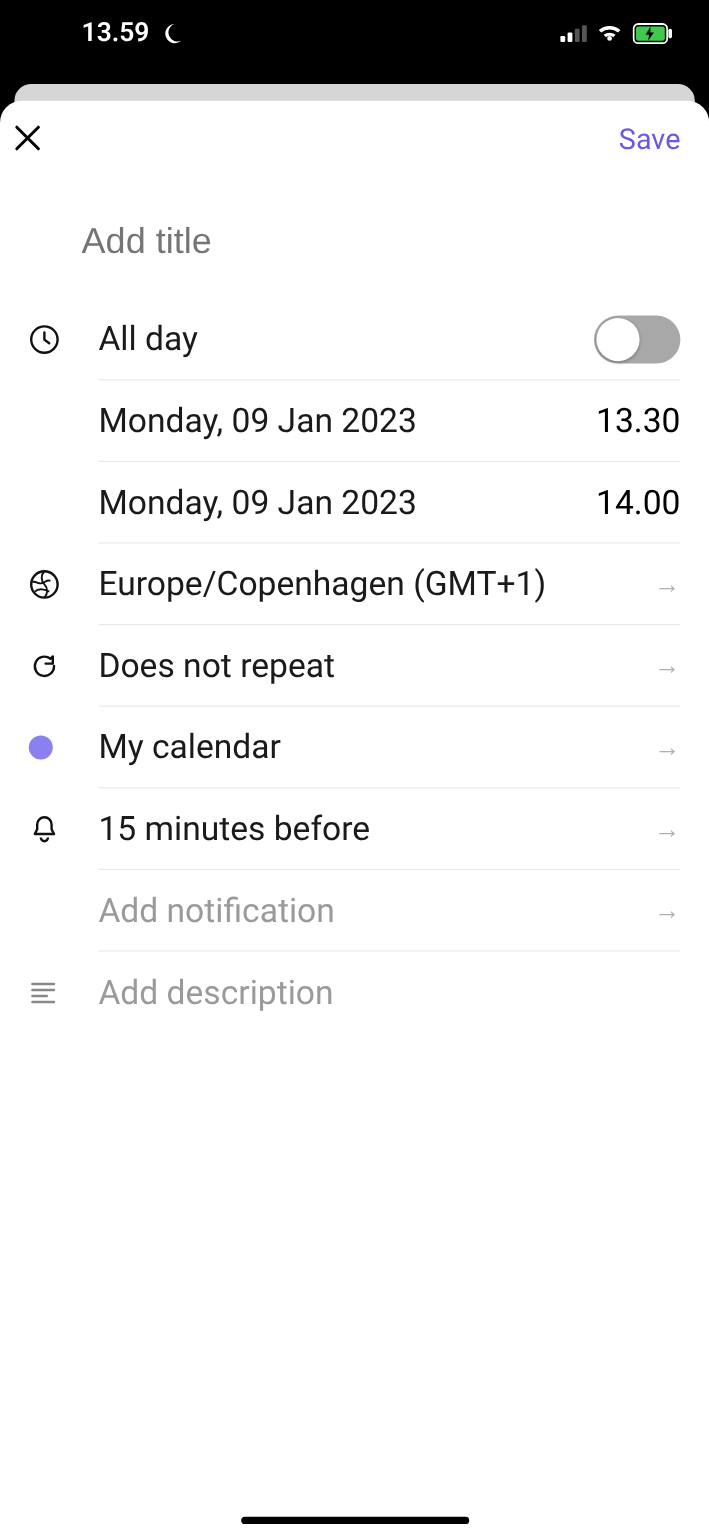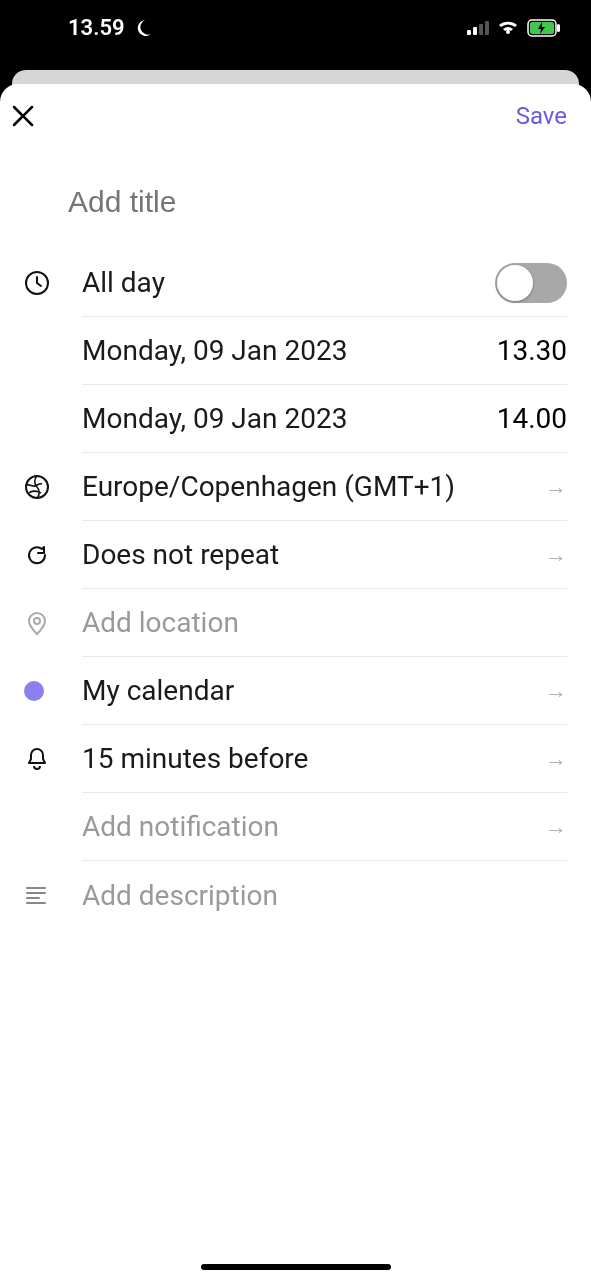--- a/index.html
+++ b/index.html
@@ -55,21 +55,21 @@
   }
   .sheet {
     position: absolute;
     top: 84px;
     left: 0; right:0; bottom:0;
     background: #fff;
     border-radius: 18px 18px 0 0;
   }
   .header {
     display:flex;
-    align-items:center;
+    align-items:flex-start;
     justify-content:space-between;
     padding: 18px 24px 0 10px;
   }
   .close-btn {
     font-size: 30px;
     line-height: 1;
     cursor: pointer;
   }
   .save-btn {
     font-size: 24px;
@@ -256,31 +256,20 @@
           <path d="M21 13a8 8 0 1 1-3-6l2-2v6h-6" fill="none" stroke="#111" stroke-width="2" stroke-linecap="round" stroke-linejoin="round"></path>
         </svg>
     </div>
     <div class="content-col border">
       <span class="label">Does not repeat</span>
       <span class="arrow">→</span>
     </div>
   </div>
 
   
-  <div class="row">
-    <div class="icon-col">
-      <svg width="26" height="26" viewBox="0 0 26 26">
-          <path d="M13 24s8-8 8-13a8 8 0 1 0-16 0c0 5 8 13 8 13z" fill="none" stroke="#aaa" stroke-width="2"></path>
-          <circle cx="13" cy="11" r="3" fill="none" stroke="#aaa" stroke-width="2"></circle>
-        </svg>
-    </div>
-    <div class="content-col border">
-      <span class="label muted">Add location</span>
-    </div>
-  </div>
 
   
   <div class="row">
     <div class="icon-col">
       <div class="cal-dot"></div>
     </div>
     <div class="content-col border">
       <span class="label">My calendar</span>
       <span class="arrow">→</span>
     </div>

